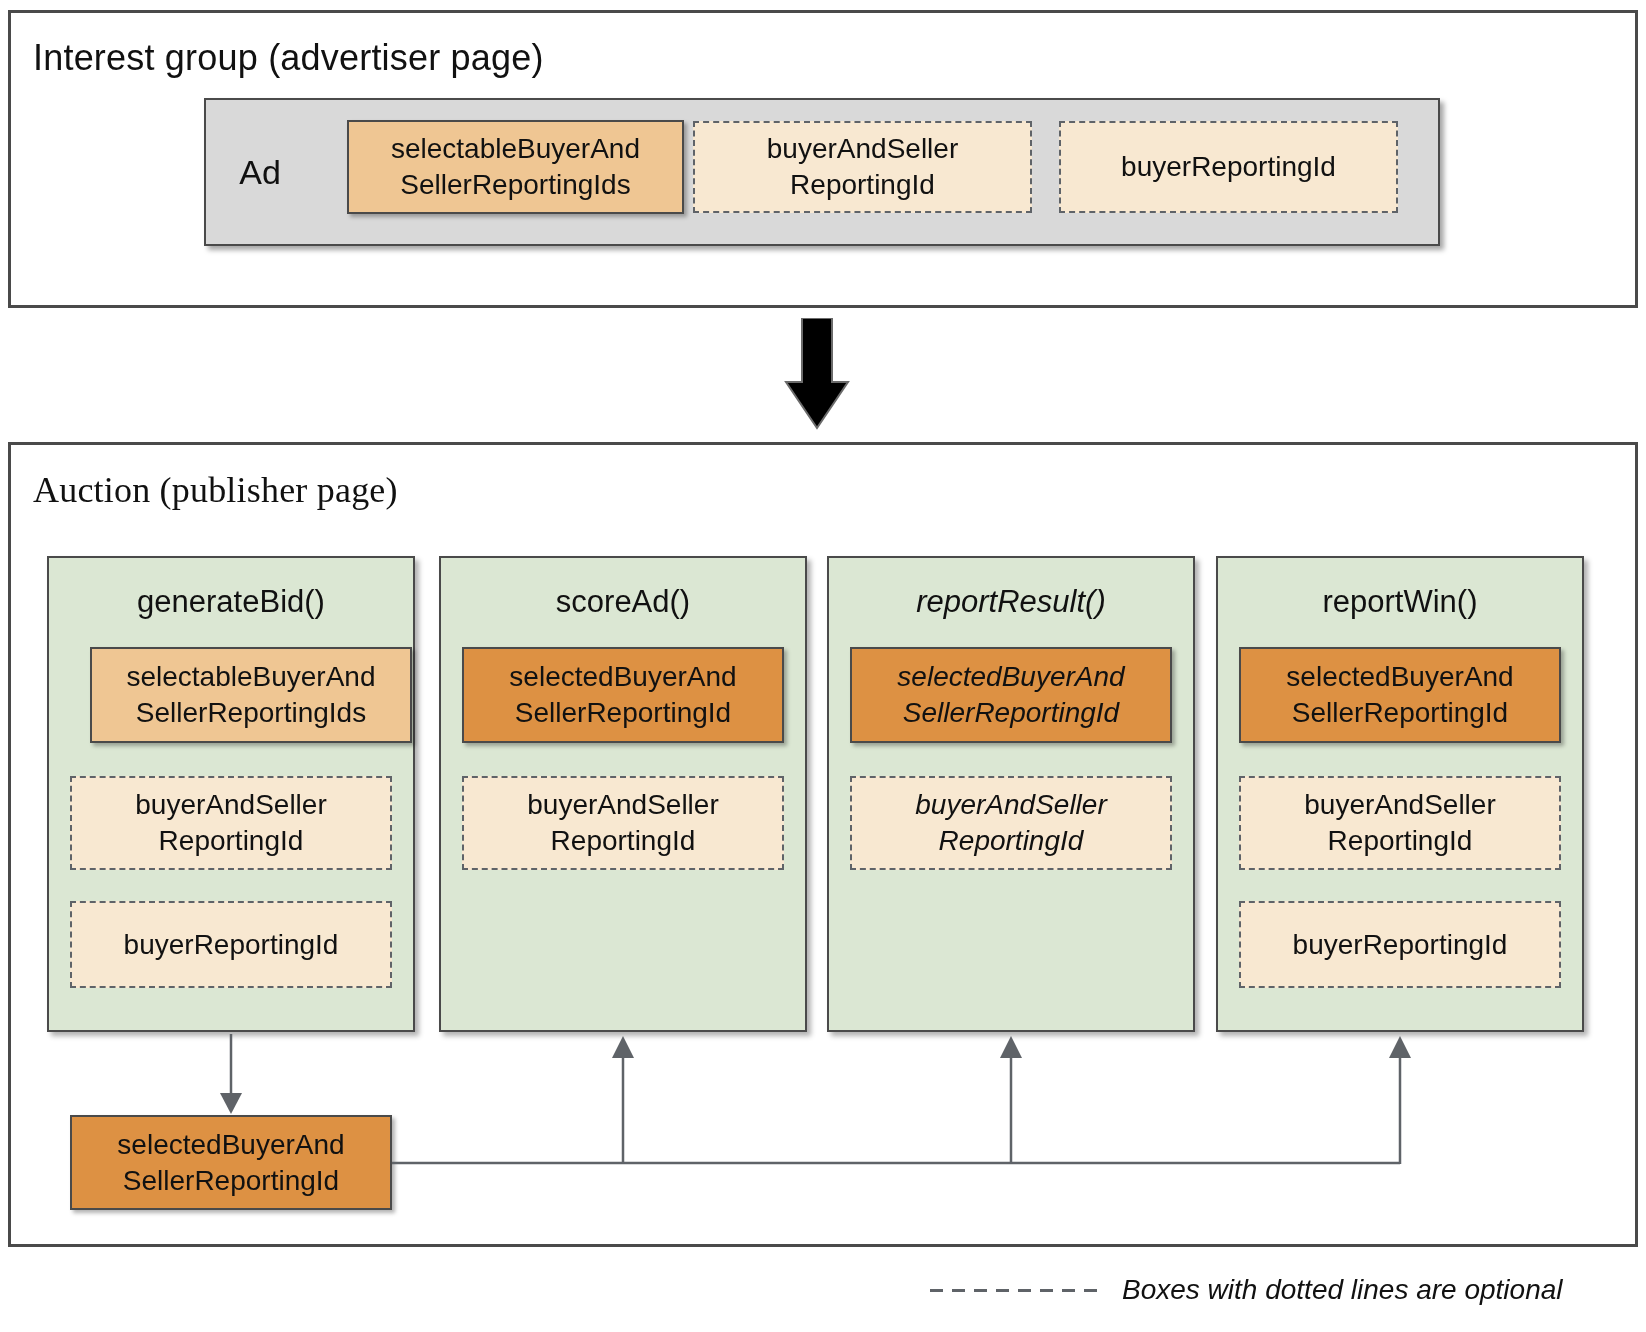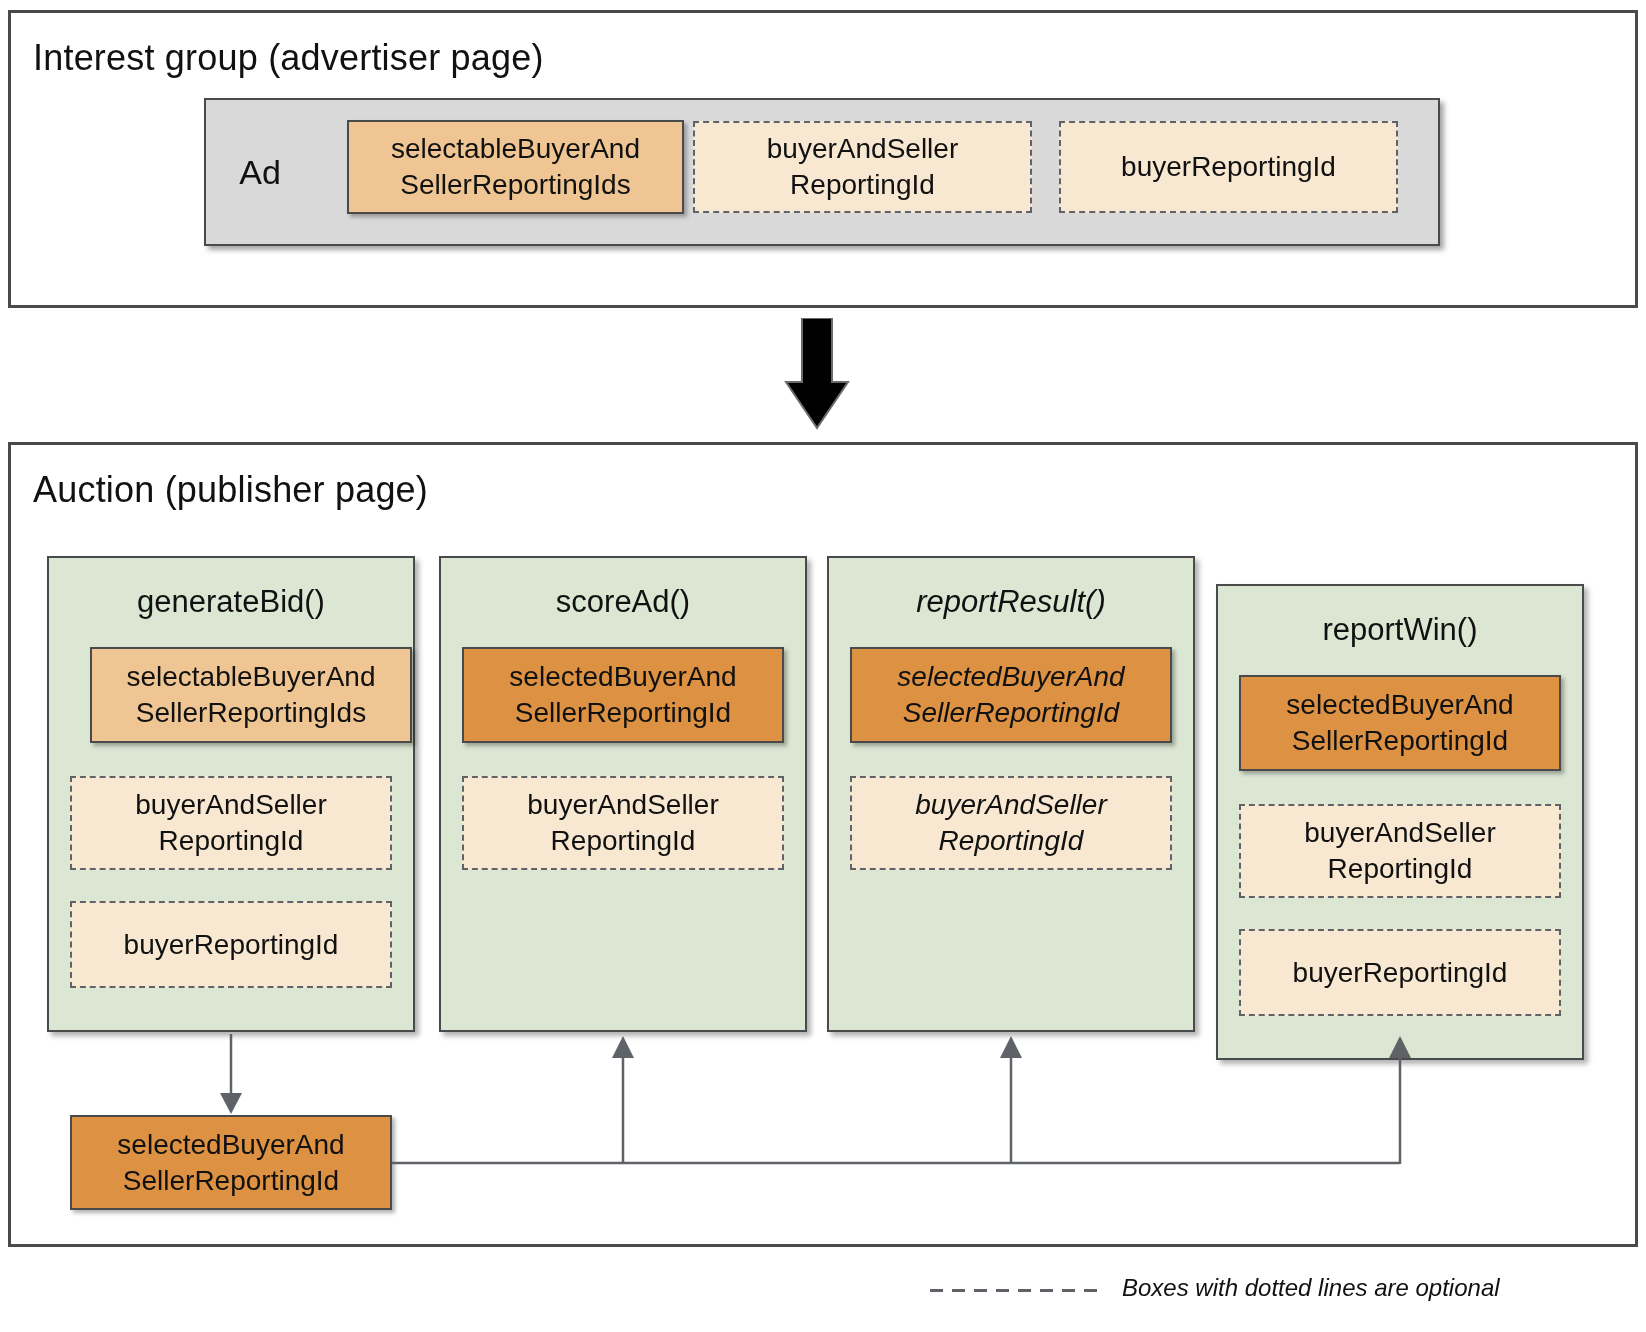--- a/index.html
+++ b/index.html
@@ -67,21 +67,21 @@
     box-shadow:3px 3px 4px rgba(0,0,0,0.3);
     display:flex;align-items:center;justify-content:center;
     text-align:center;font-size:28px;line-height:36px;white-space:pre-line;
   }
   .overlay-svg{position:absolute;left:0;top:0;pointer-events:none;}
   .legend-dash{
     position:absolute;left:930px;top:1289px;width:172px;height:3px;
     background:repeating-linear-gradient(90deg,var(--connector) 0 13px,transparent 13px 22px);
   }
   .legend-text{
-    position:absolute;left:1122px;top:1274px;font-size:24px;font-style:italic;white-space:nowrap;
+    position:absolute;left:1122px;top:1274px;font-size:28px;font-style:italic;white-space:nowrap;
   }
 </style>
 </head>
 <body>
 
 <div class="canvas">
 
   <div class="outer-box" style="left:8px;top:10px;width:1624px;height:292px;">
     <div class="section-title" style="left:22px;top:24px;">Interest group (advertiser page)</div>
   </div>
@@ -93,21 +93,21 @@
 SellerReportingIds</div>
   <div class="id-box dashed" style="left:693px;top:121px;width:335px;height:88px;">buyerAndSeller
 ReportingId</div>
   <div class="id-box dashed" style="left:1059px;top:121px;width:335px;height:88px;">buyerReportingId</div>
 
   <svg class="overlay-svg" style="left:784px;top:318px;" width="66" height="112" viewBox="0 0 66 112">
     <polygon points="18,0 48,0 48,64 64,64 33,110 2,64 18,64" fill="#000000" stroke="#6b6b6b" stroke-width="2"></polygon>
   </svg>
 
   <div class="outer-box" style="left:8px;top:442px;width:1624px;height:799px;">
-    <div class="section-title" style="left:22px;top:24px;">Auction (publisher page)</div>
+    <div class="section-title" style="left:22px;top:24px;font-family:Liberation Serif, serif;">Auction (publisher page)</div>
   </div>
 
   <div class="func-column" style="left:47px;text-decoration:underline;">
     <div class="func-title">generateBid()</div>
     <div class="id-box solid-light box-a">selectableBuyerAnd
 SellerReportingIds</div>
     <div class="id-box dashed box-b">buyerAndSeller
 ReportingId</div>
     <div class="id-box dashed box-c">buyerReportingId</div>
   </div>
@@ -121,21 +121,21 @@
   </div>
 
   <div class="func-column" style="left:827px;font-style:italic;">
     <div class="func-title">reportResult()</div>
     <div class="id-box solid-dark box-a">selectedBuyerAnd
 SellerReportingId</div>
     <div class="id-box dashed box-b">buyerAndSeller
 ReportingId</div>
   </div>
 
-  <div class="func-column" style="left:1216px;margin-top:28px;">
+  <div class="func-column" style="left:1216px;">
     <div class="func-title">reportWin()</div>
     <div class="id-box solid-dark box-a">selectedBuyerAnd
 SellerReportingId</div>
     <div class="id-box dashed box-b">buyerAndSeller
 ReportingId</div>
     <div class="id-box dashed box-c">buyerReportingId</div>
   </div>
 
   <div class="output-box">selectedBuyerAnd
 SellerReportingId</div>

